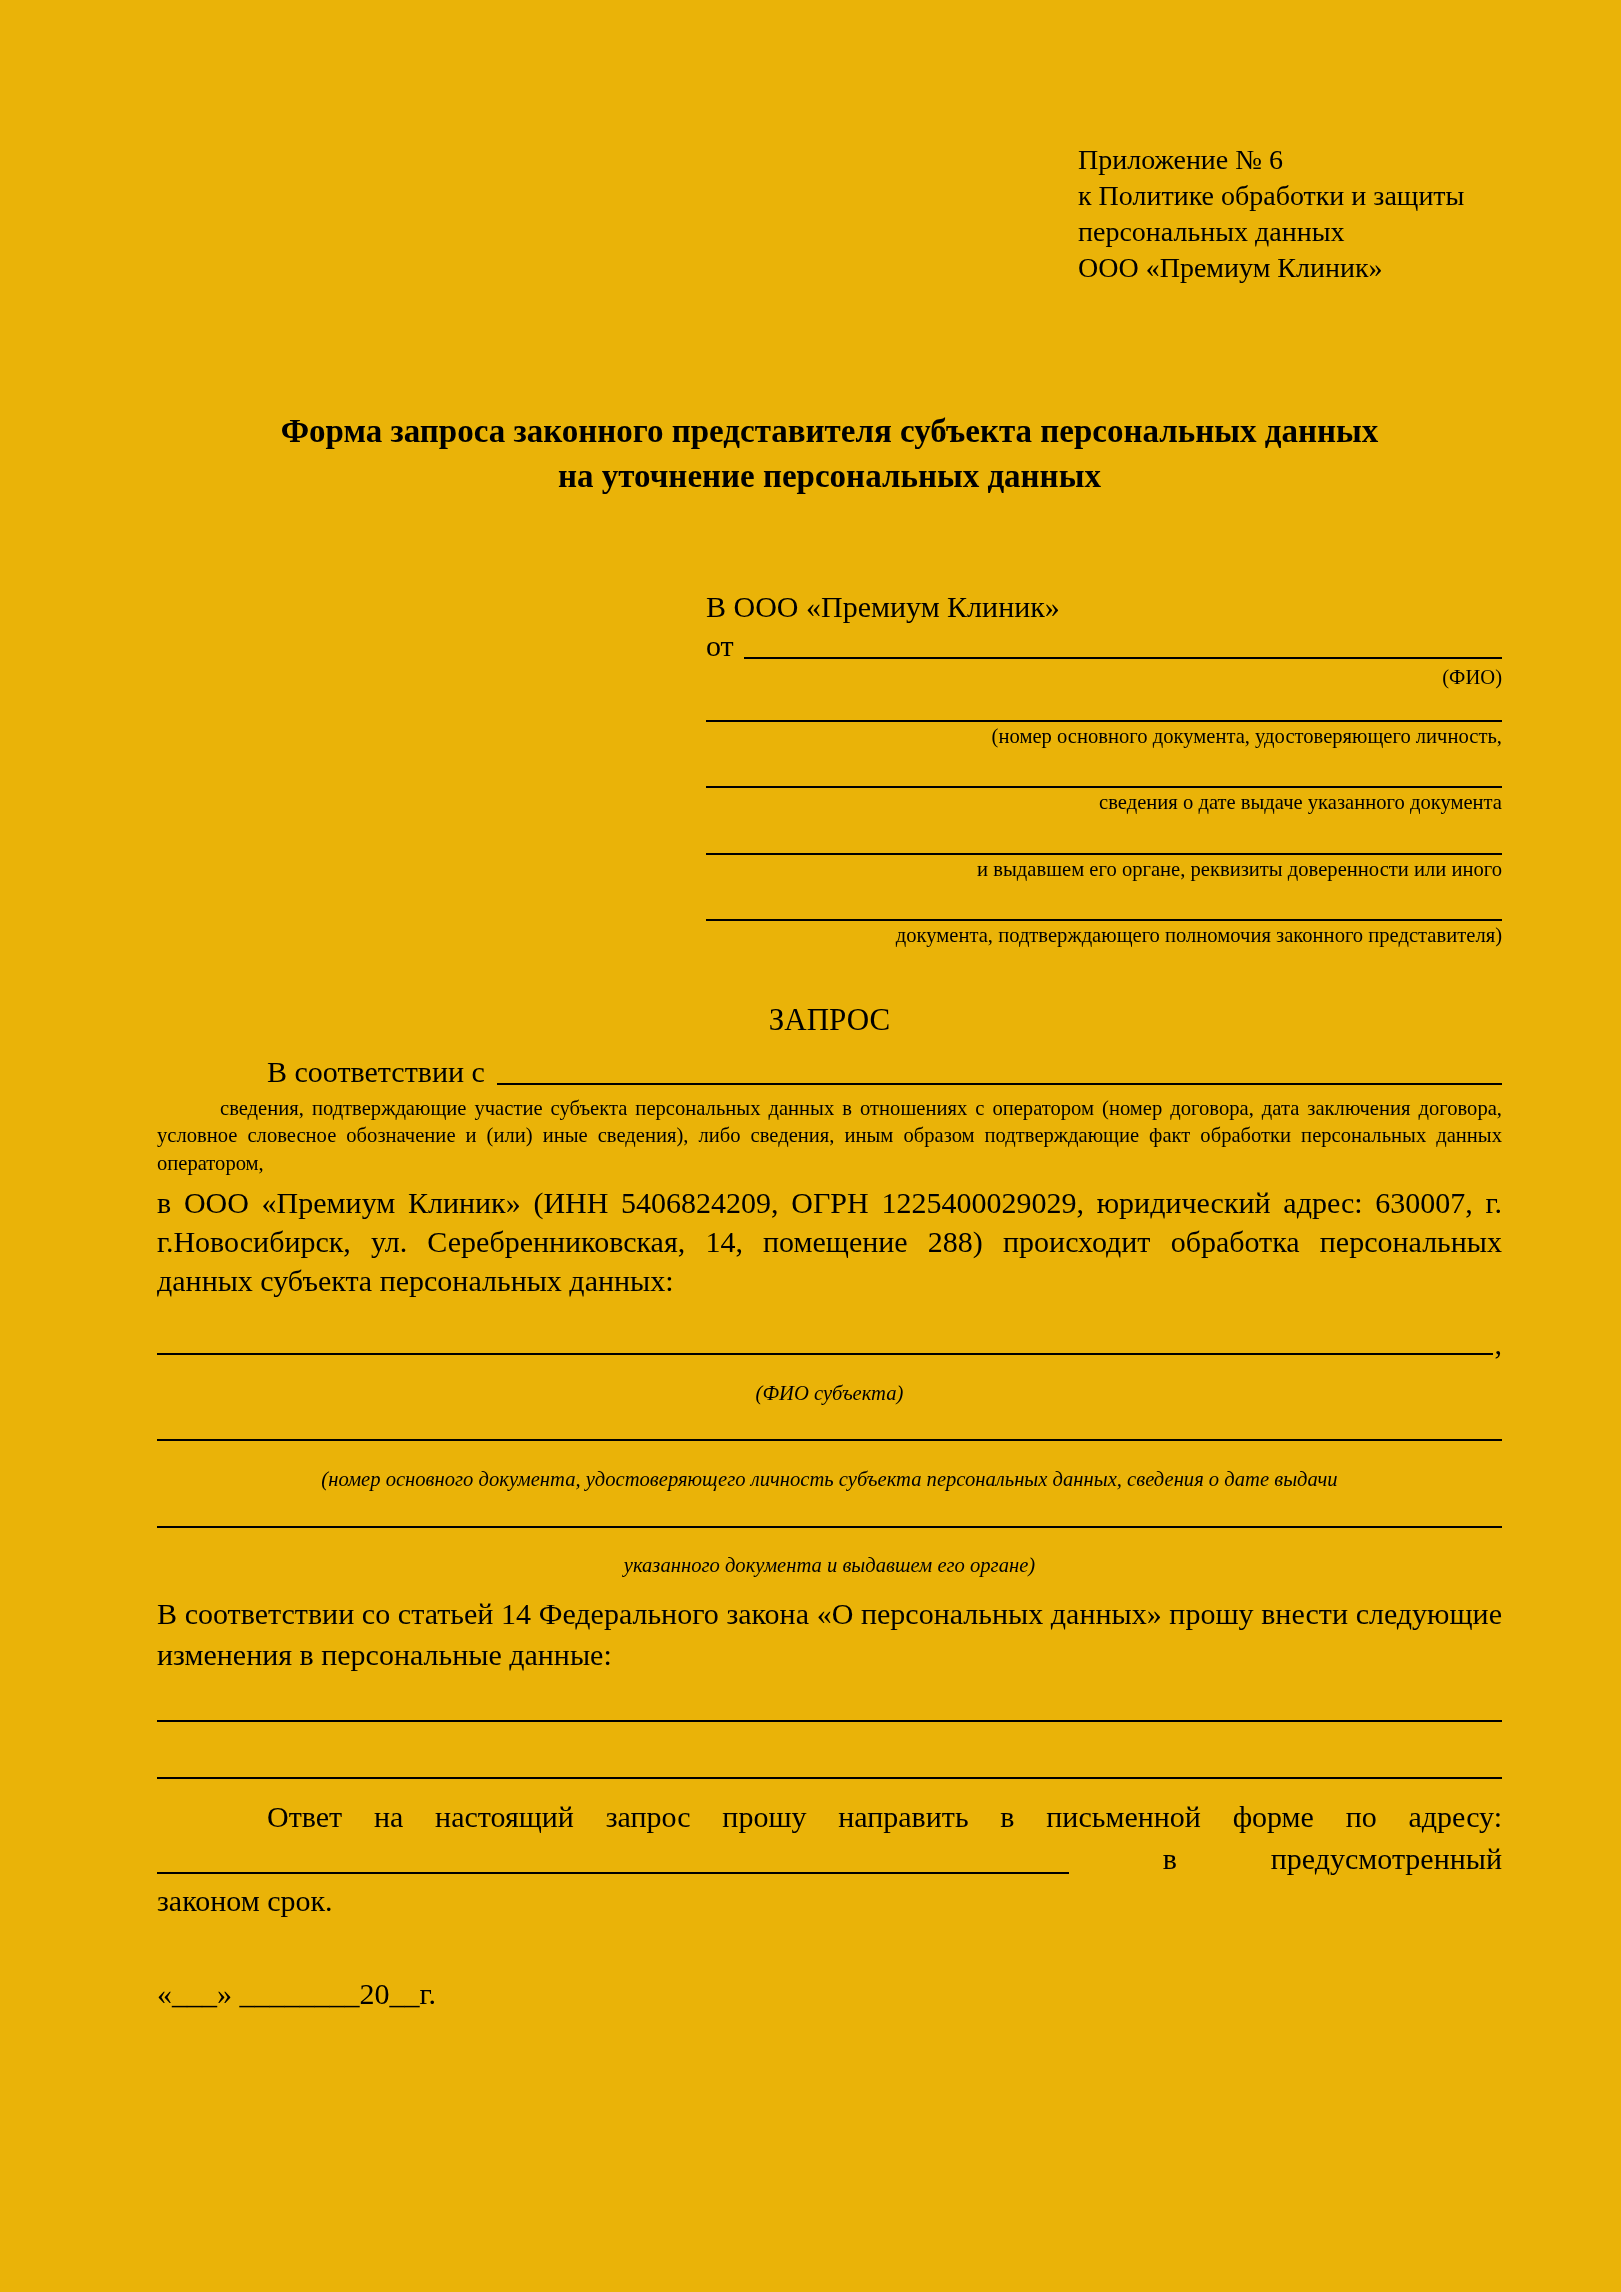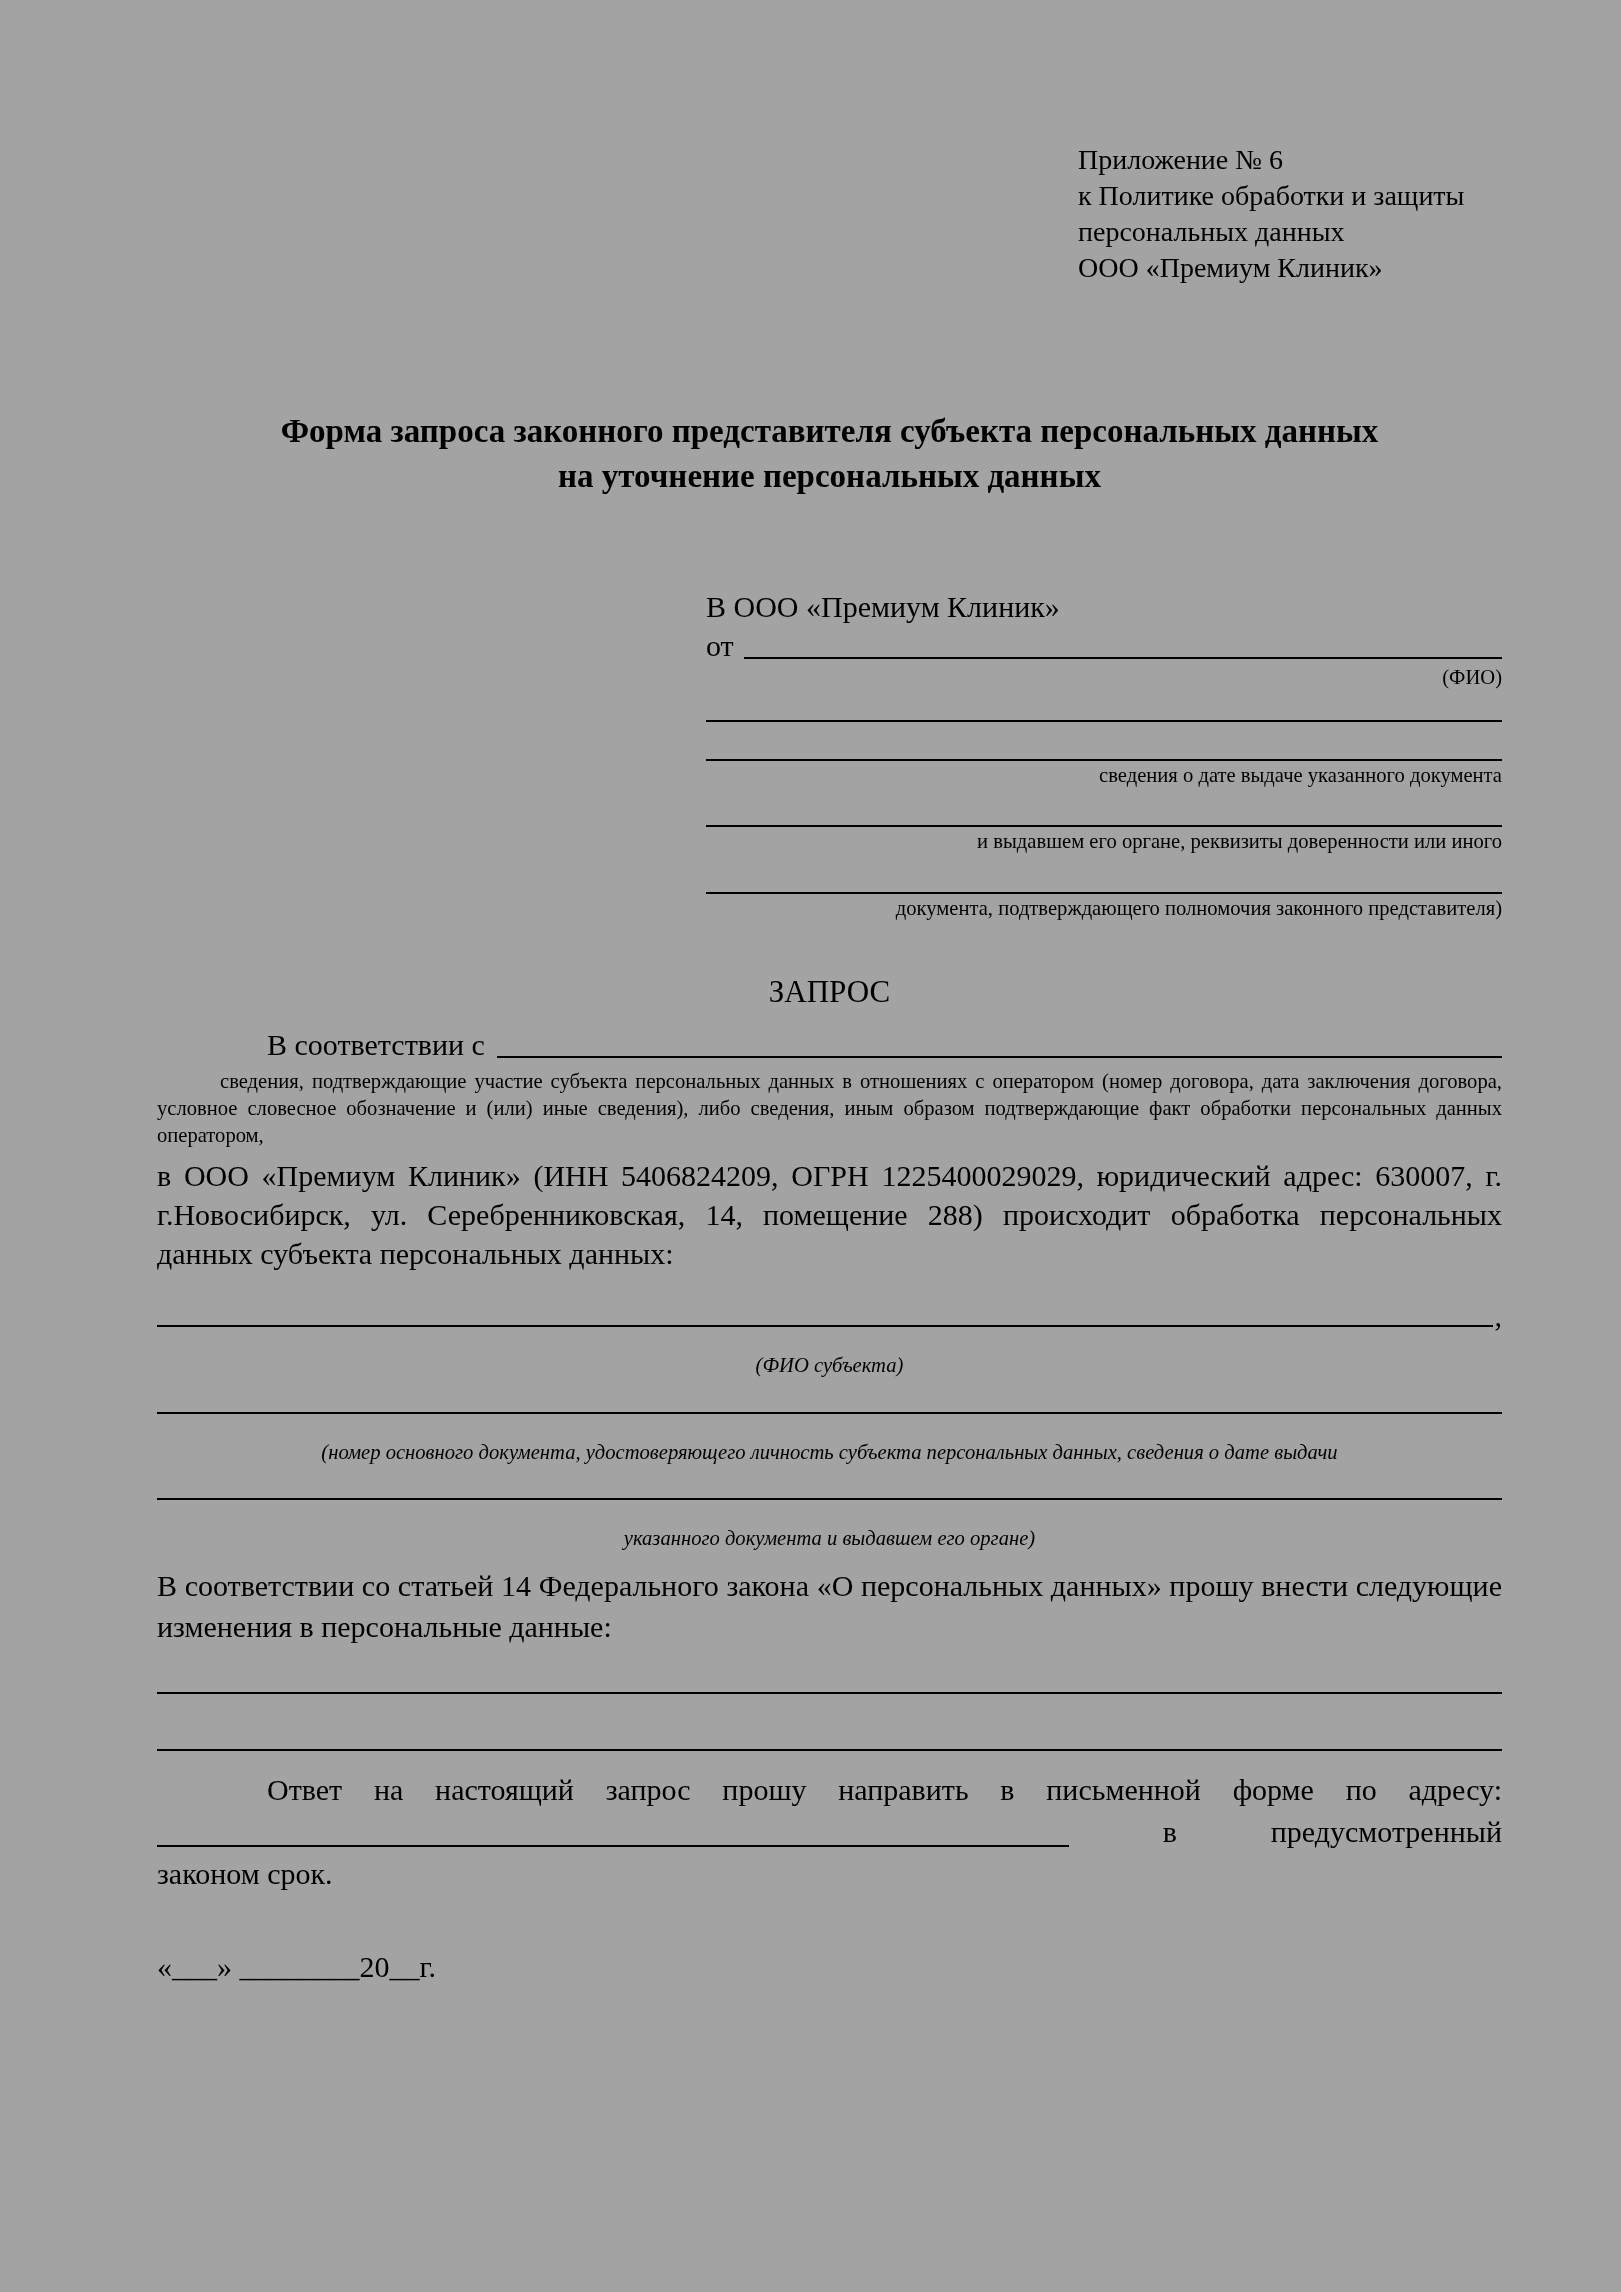--- a/index.html
+++ b/index.html
@@ -1,19 +1,19 @@
 <!DOCTYPE html>
 <html lang="ru"><head>
 <meta charset="utf-8">
 <style>
   html, body { margin:0; padding:0; background:#ffffff; }
   .page {
     position:relative;
     width:1621px; height:2293px;
-    background:#a3a3a3;
+    background:#eab308;
     color:#000000;
     font-family:"Liberation Serif","DejaVu Serif",serif;
     overflow:hidden;
   }
   .content { position:absolute; left:157px; top:0; width:1345px; }
 
   
   .header-block { margin-top:142px; margin-left:921px; font-size:28px; line-height:36px; }
 
   
@@ -77,20 +77,21 @@
     <div class="addressee">
       <div>В ООО «Премиум Клиник»</div>
       <div class="fill-row">
         <span class="label">от</span>
         <span class="fill-line"></span>
       </div>
       <div class="caption">(ФИО)</div>
 
       <div class="doc-row first">
         <div class="rule"></div>
+        <div class="caption">(номер основного документа, удостоверяющего личность,</div>
       </div>
       <div class="doc-row">
         <div class="rule"></div>
         <div class="caption">сведения о дате выдаче указанного документа</div>
       </div>
       <div class="doc-row">
         <div class="rule"></div>
         <div class="caption">и выдавшем его органе, реквизиты доверенности или иного</div>
       </div>
       <div class="doc-row">

